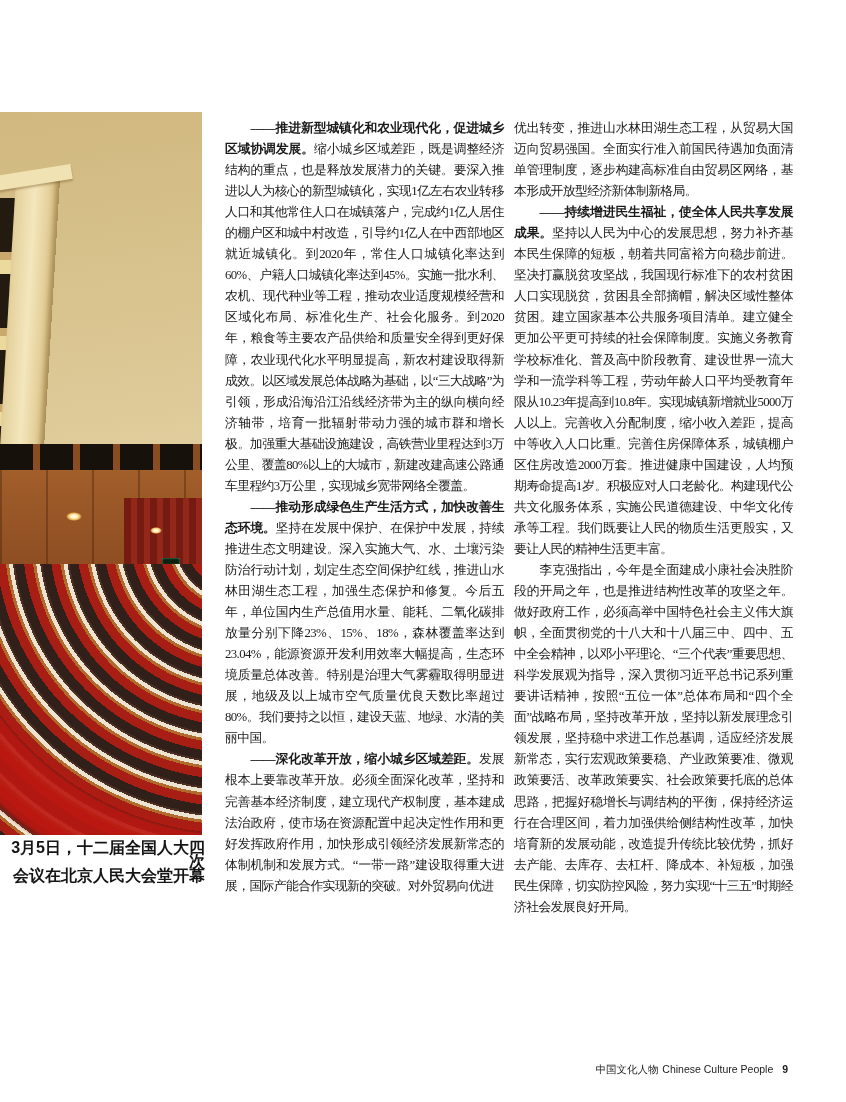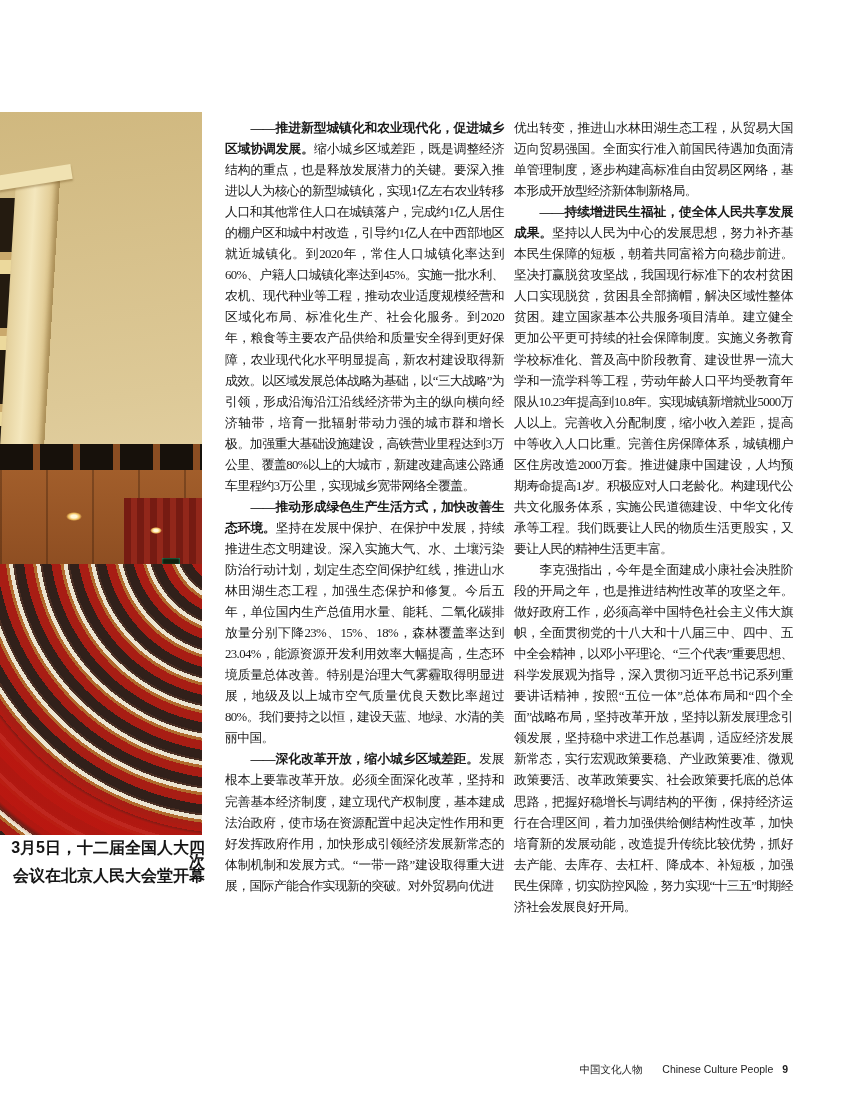--- a/index.html
+++ b/index.html
@@ -83,21 +83,21 @@
   .para.cont{text-indent:0;}
   .lead{font-weight:bold;}
 
   
   .footer{
     position:absolute;top:1063px;right:58px;
     font-family:"Liberation Sans", sans-serif;
     font-size:10.5px;color:#1c1c1c;letter-spacing:0;
   }
   .footer .pagenum{font-weight:bold;margin-left:6px;}
-  .footer .en{margin-left:17px;}
+  .footer .en{margin-left:1px;}
 </style>
 </head>
 <body>
 
 <div class="photo">
   <div class="balcony-strip"></div>
   <div class="pier"></div>
   <div class="ledge"></div>
   <div class="window-row"></div>
   <div class="wood-wall"></div>

